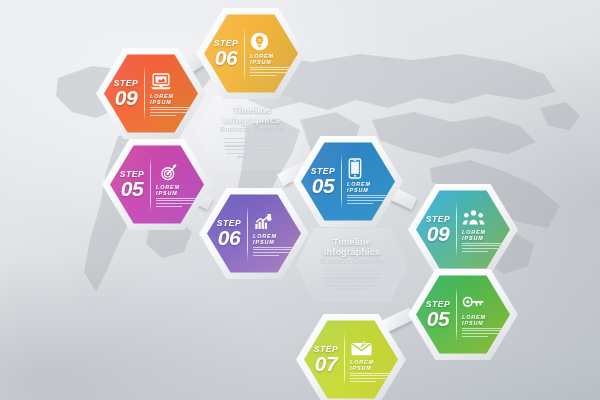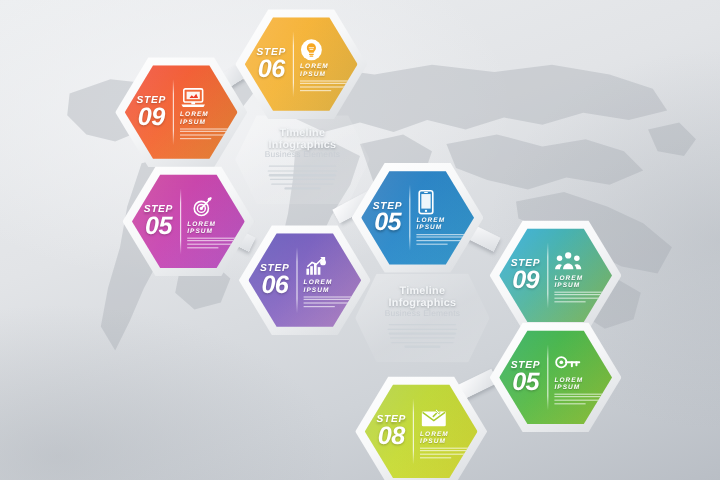--- a/index.html
+++ b/index.html
@@ -376,21 +376,21 @@
           </div>
         </div>
       </div>
     </div>
     <div class="hexunit" style="left: 296px; top: 312px;">
       <div class="hexframe"></div>
       <div class="hexface" style="background: linear-gradient(135deg, rgb(168, 204, 43) 0%, rgb(227, 232, 58) 100%);">
         <div class="hexinner">
           <div class="stepcol">
             <div class="step-word">STEP</div>
-            <div class="step-num">08</div>
+            <div class="step-num">07</div>
           </div>
           <div class="divider"></div>
           <div class="textcol">
             <div class="icon-slot">
               <svg width="23" height="18" viewBox="0 0 30 22">
                 <rect x="2" y="4.5" width="26" height="16" rx="1.4" fill="#fff"></rect>
                 <path d="M2.8 5.4L15 14.2 27.2 5.4" fill="none" stroke="#a8cc2b" stroke-width="1.6"></path>
                 <path d="M13.4 9.6l4.2-4.2 1.2 1.2-4.2 4.2z" fill="#a8cc2b"></path>
                 <path d="M17.6 1.6l4.4 4.4-1.2 1.2-4.4-4.4z" fill="#fff" stroke="#a8cc2b" stroke-width=".8"></path>
               </svg>

